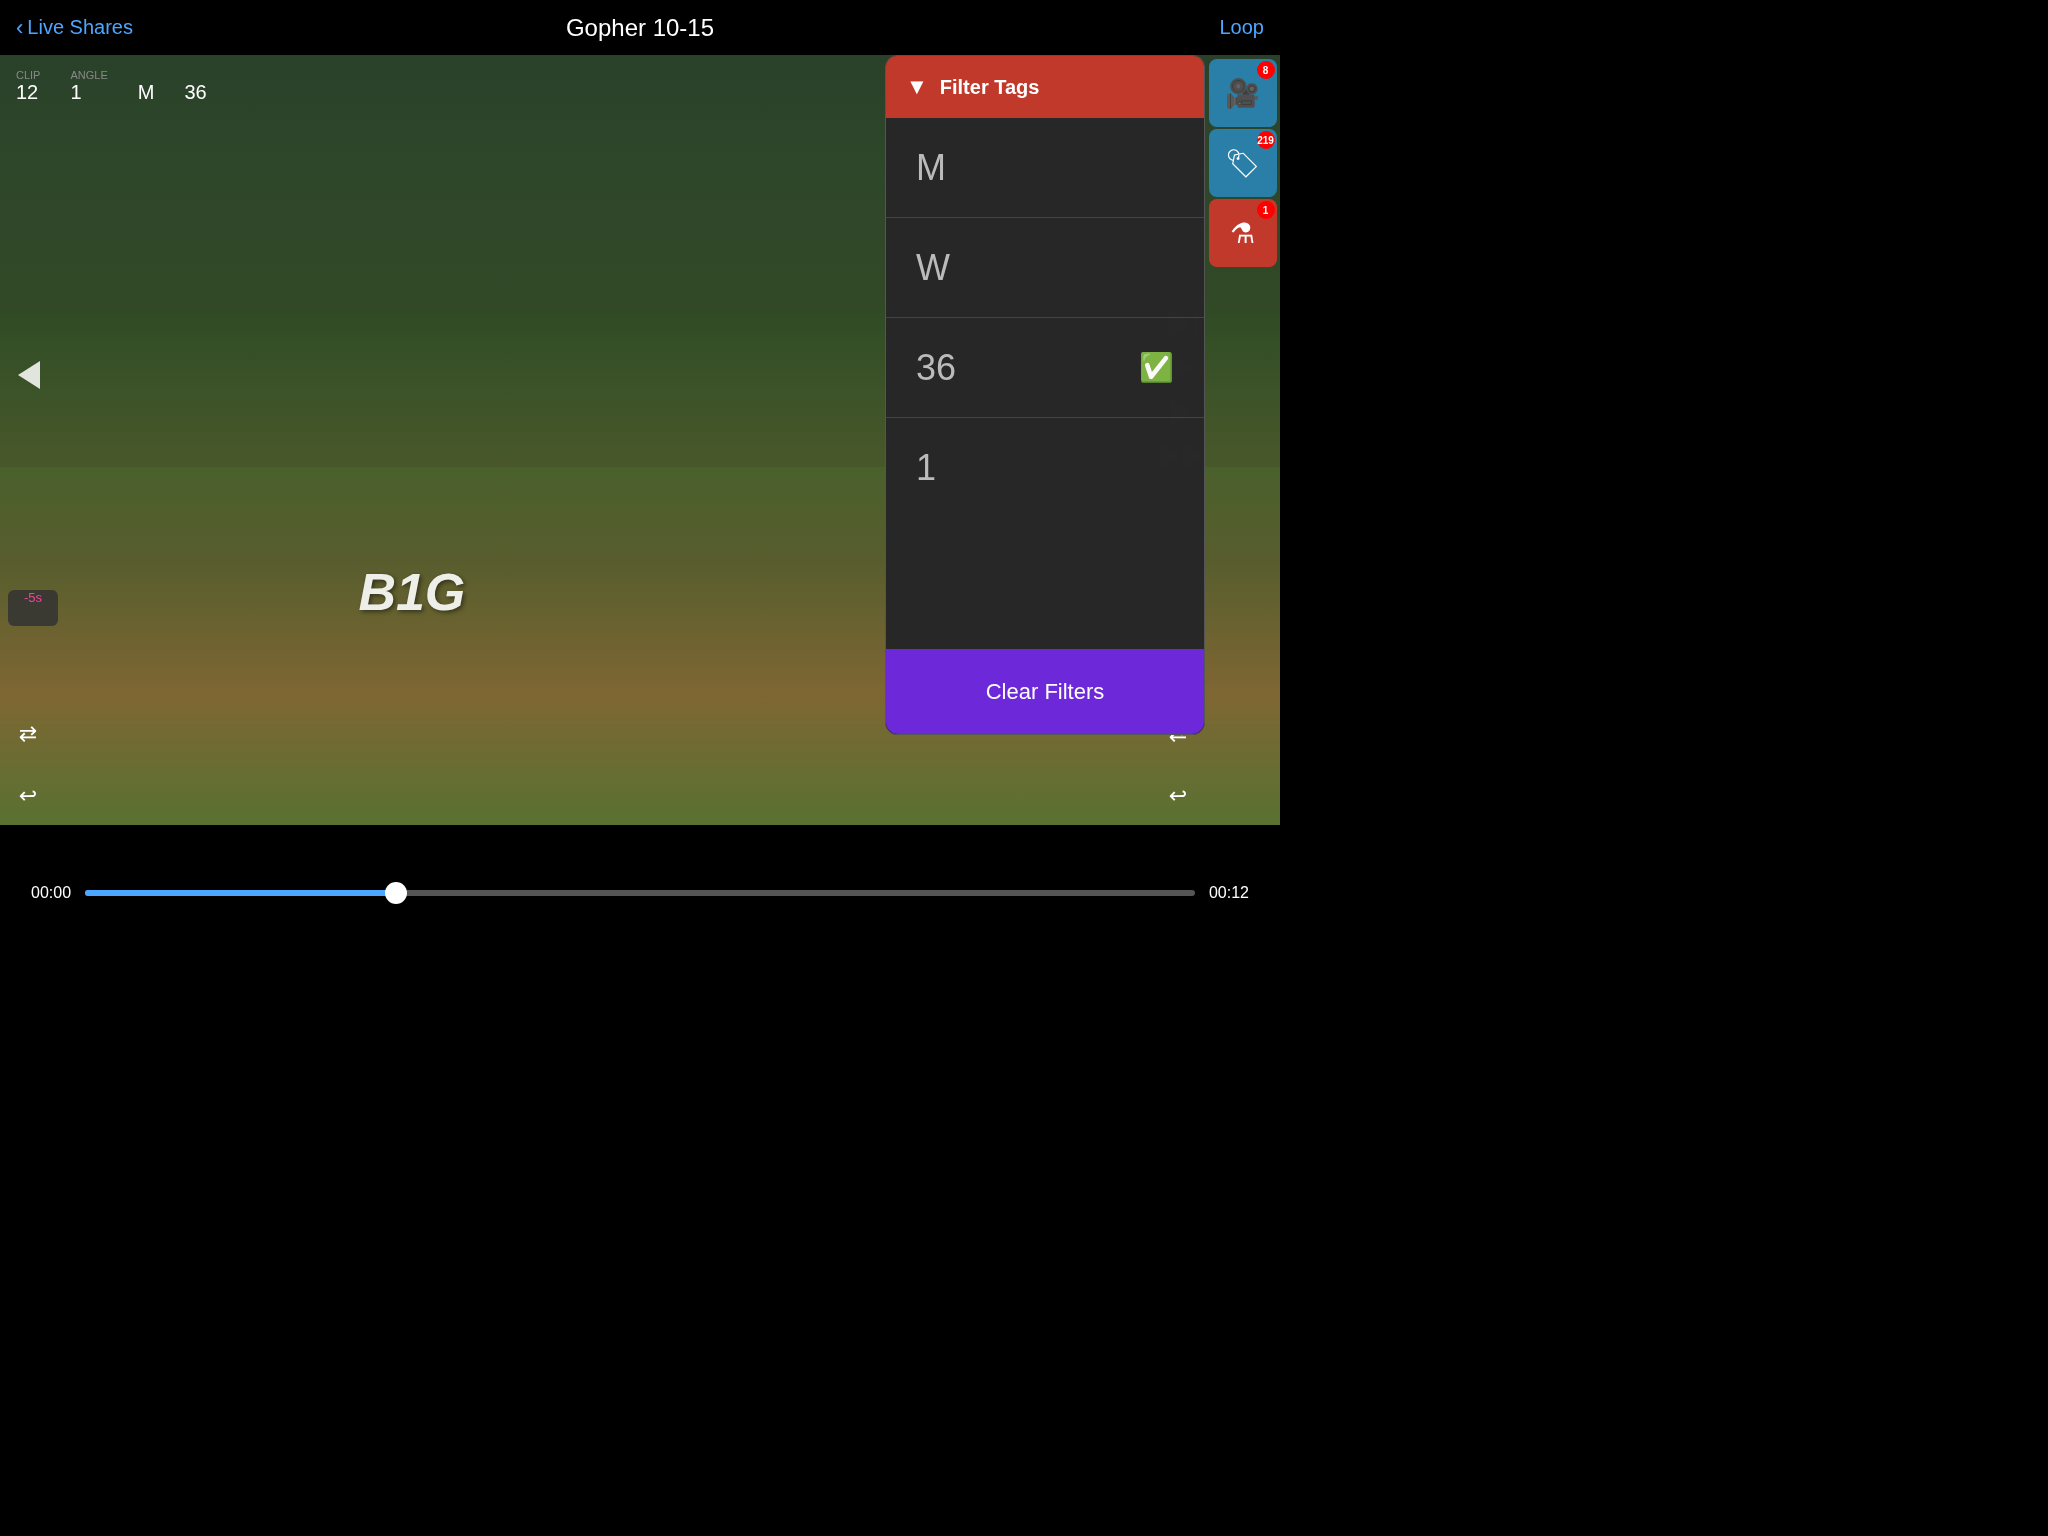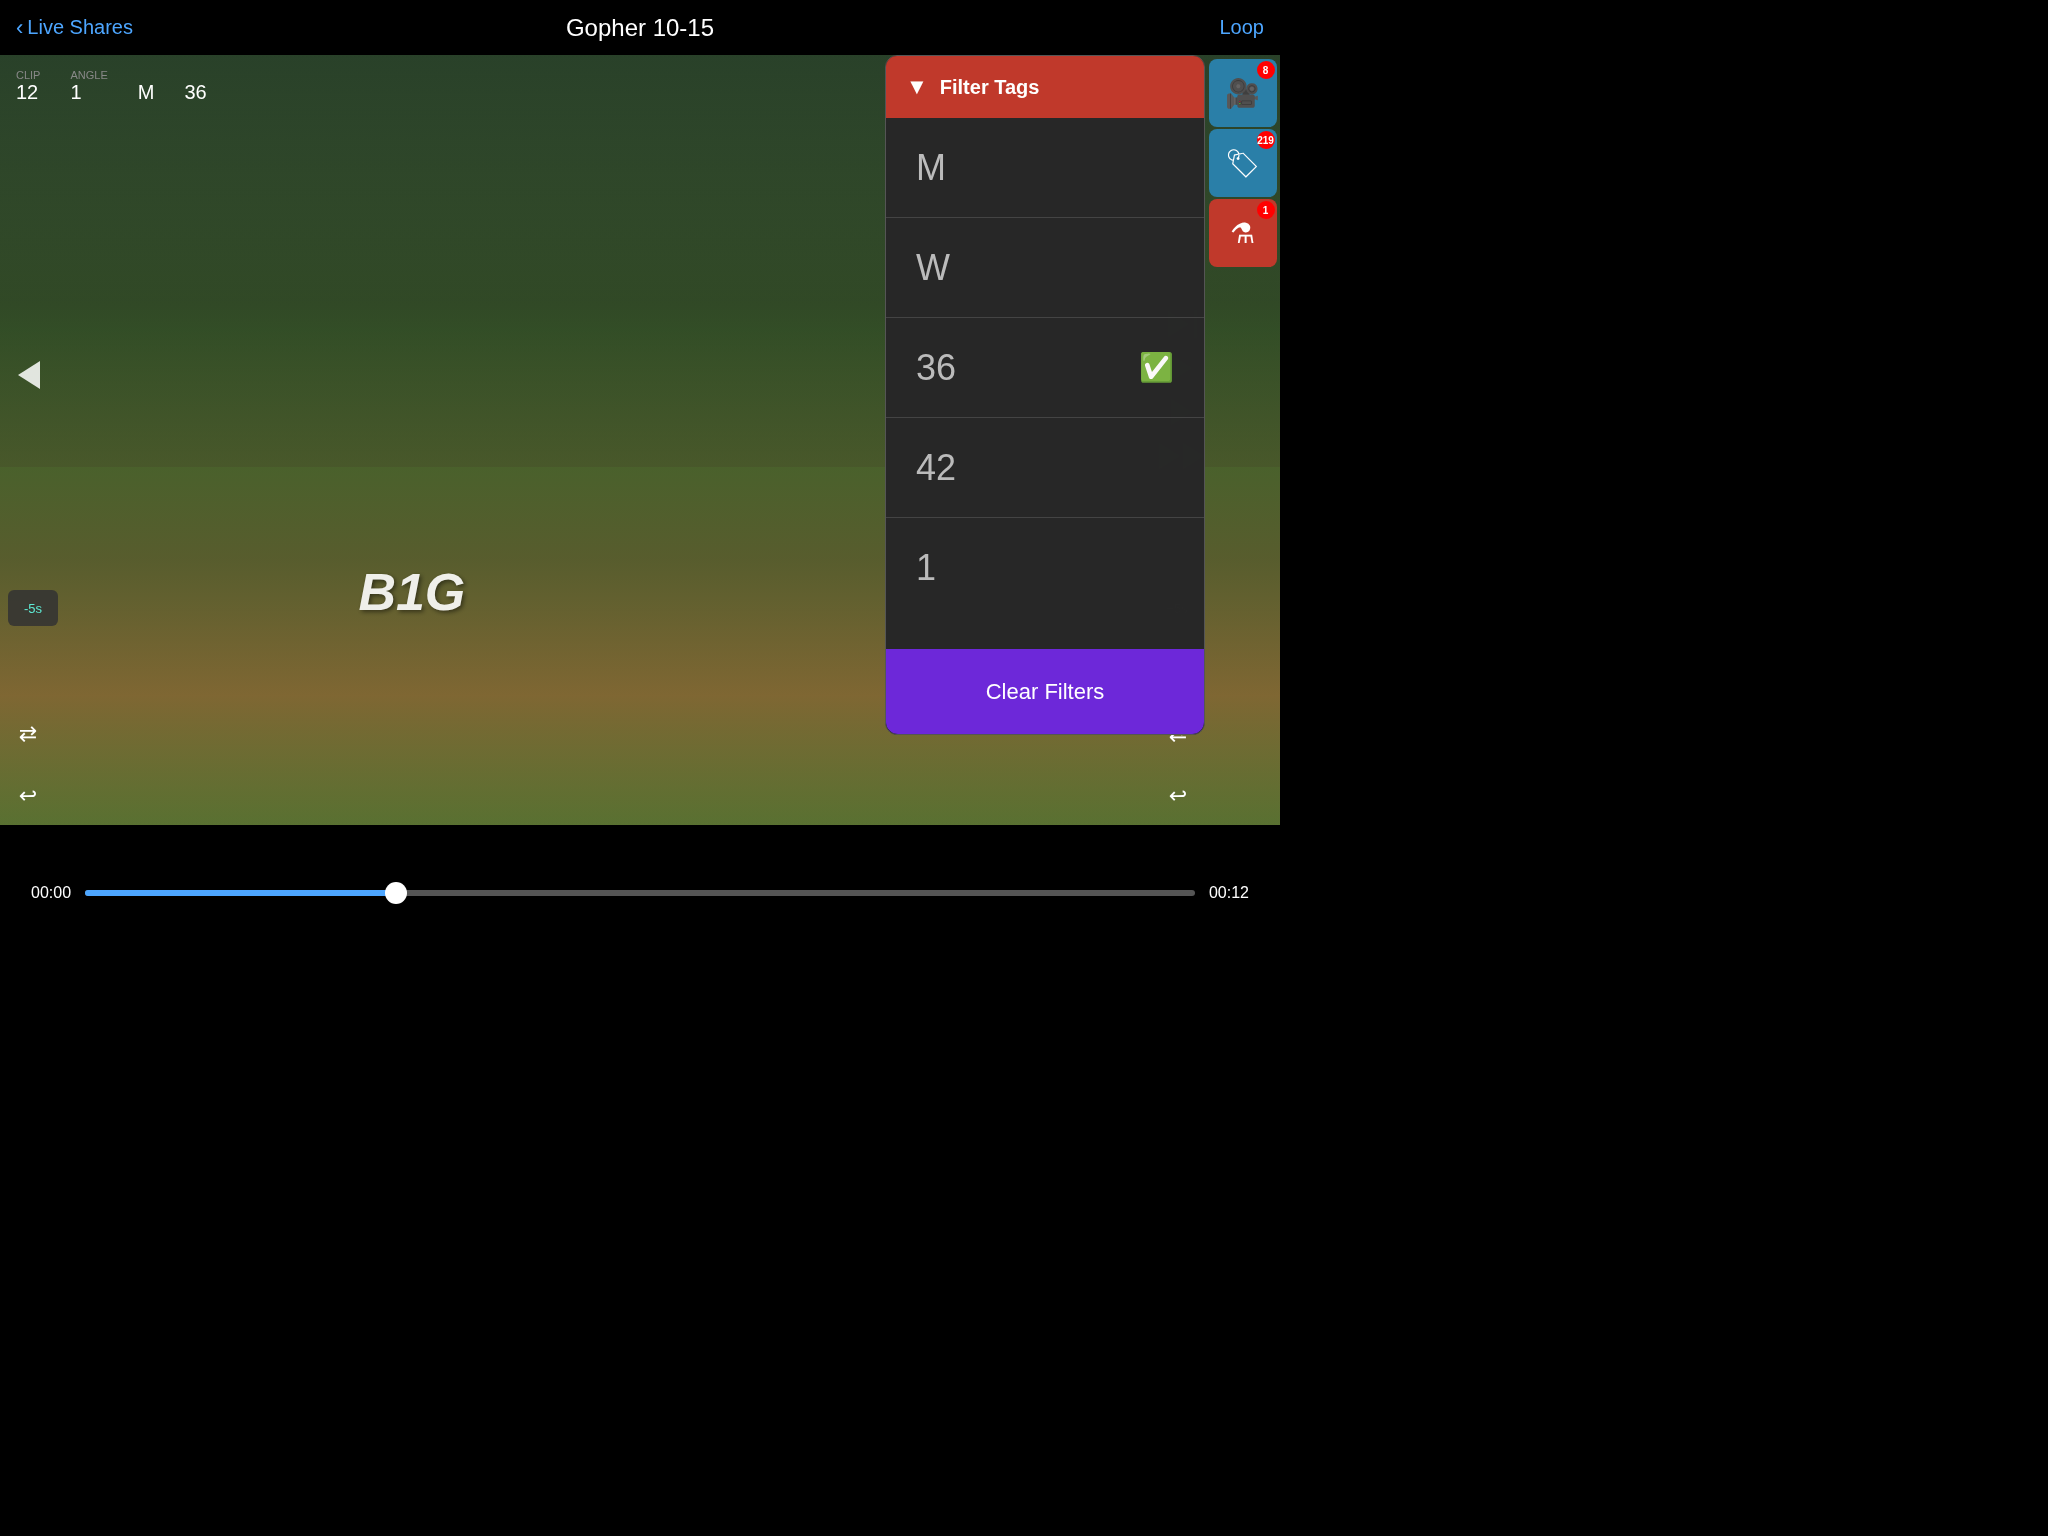--- a/index.html
+++ b/index.html
@@ -300,26 +300,26 @@
       cursor: pointer;
     }
 
     
     #skip-back-btn {
       position: absolute;
       left: 8px;
       top: 590px;
       background: rgba(50,50,50,0.85);
       border-radius: 6px;
-      color: #5eead4;
+      color: #ec4899;
       font-size: 13px;
       width: 50px;
       height: 36px;
       display: flex;
-      align-items: center;
+      align-items: flex-start;
       justify-content: center;
       cursor: pointer;
       z-index: 20;
     }
     #skip-fwd-btn {
       position: absolute;
       right: 78px;
       top: 590px;
       background: rgba(50,50,50,0.85);
       border-radius: 6px;
@@ -491,23 +491,20 @@
 
     <div class="filter-tag-item">
       <span class="filter-tag-label">W</span>
     </div>
 
     <div class="filter-tag-item">
       <span class="filter-tag-label">36</span>
       <span class="filter-tag-check active">✅</span>
     </div>
 
-    <div class="filter-tag-item">
-      <span class="filter-tag-label">42</span>
-    </div>
 
     <div class="filter-tag-item">
       <span class="filter-tag-label">1</span>
     </div>
   </div>
   <div id="clear-filters-btn">
     <span>Clear Filters</span>
   </div>
 </div>
 

